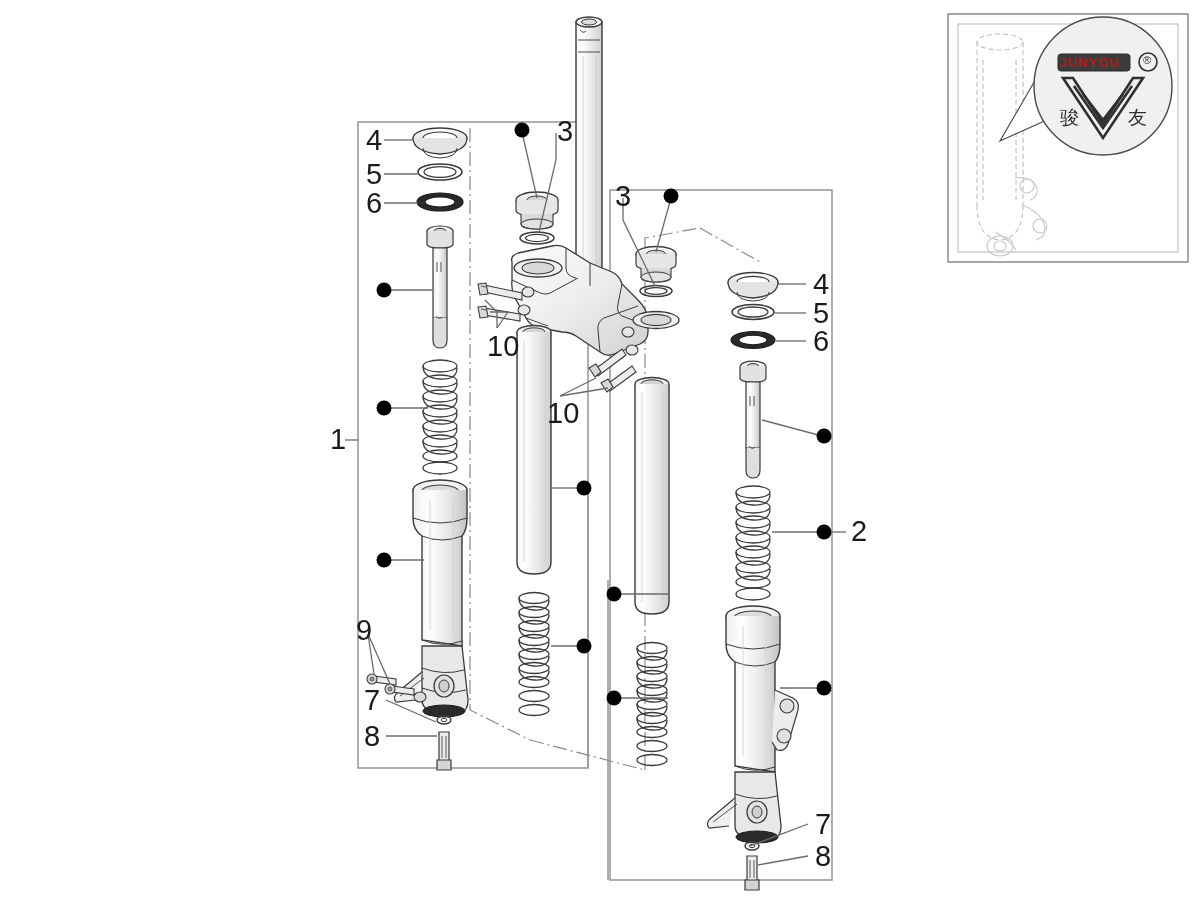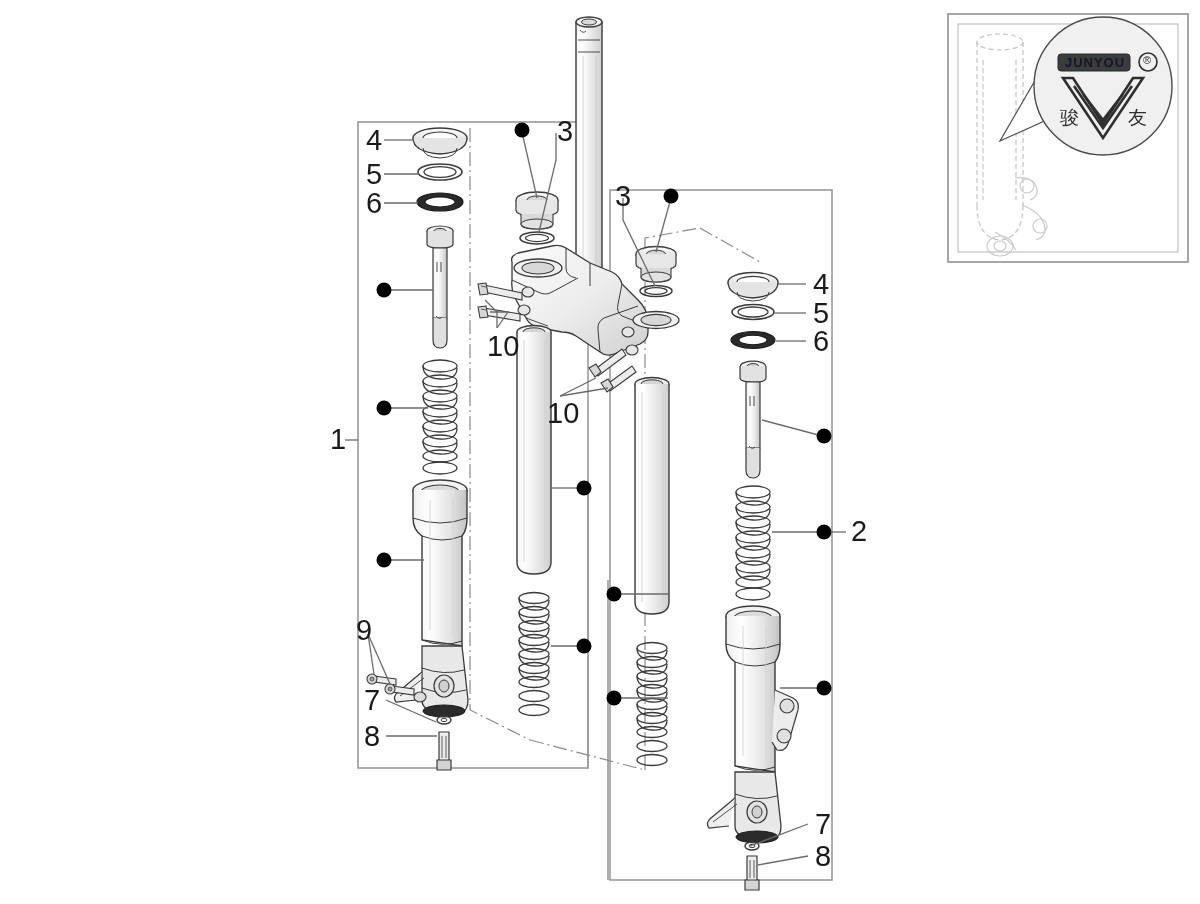--- a/index.html
+++ b/index.html
@@ -505,22 +505,22 @@
   <div class="callout" style="left:813px;top:299px;">5</div>
   <div class="callout" style="left:813px;top:327px;">6</div>
   <div class="callout" style="left:364px;top:686px;">7</div>
   <div class="callout" style="left:364px;top:722px;">8</div>
   <div class="callout" style="left:356px;top:616px;">9</div>
   <div class="callout" style="left:815px;top:810px;">7</div>
   <div class="callout" style="left:815px;top:842px;">8</div>
   <div class="callout" style="left:487px;top:332px;">10</div>
   <div class="callout" style="left:547px;top:399px;">10</div>
 
-  <div style="position:absolute;left:1060px;top:55px;width:70px;text-align:center;
-              font-size:13px;font-weight:700;color:#0f172a;letter-spacing:1px;
+  <div style="position:absolute;left:1060px;top:55px;width:70px;
+              font-size:13px;font-weight:700;color:#b91c1c;letter-spacing:1px;
               font-family:'Liberation Sans', sans-serif;">JUNYOU</div>
   <div style="position:absolute;left:1143px;top:54px;font-size:11px;color:#2f2f2f;
               font-family:'Liberation Sans', sans-serif;">®</div>
   <div style="position:absolute;left:1060px;top:105px;font-size:19px;color:#2f2f2f;
               font-family:'DejaVu Sans', sans-serif;">骏</div>
   <div style="position:absolute;left:1128px;top:105px;font-size:19px;color:#2f2f2f;
               font-family:'DejaVu Sans', sans-serif;">友</div>
 
 </div>
 

